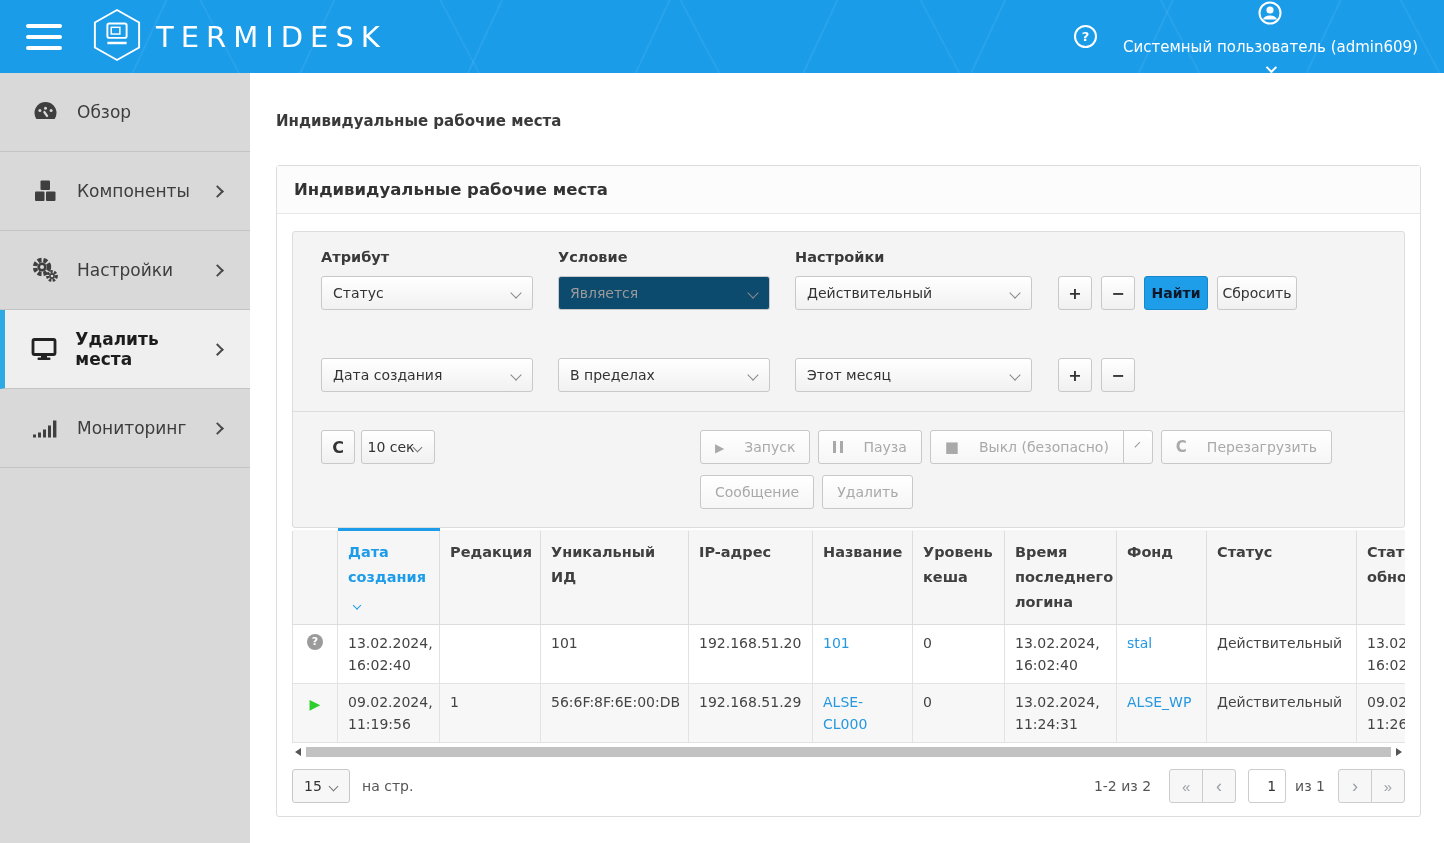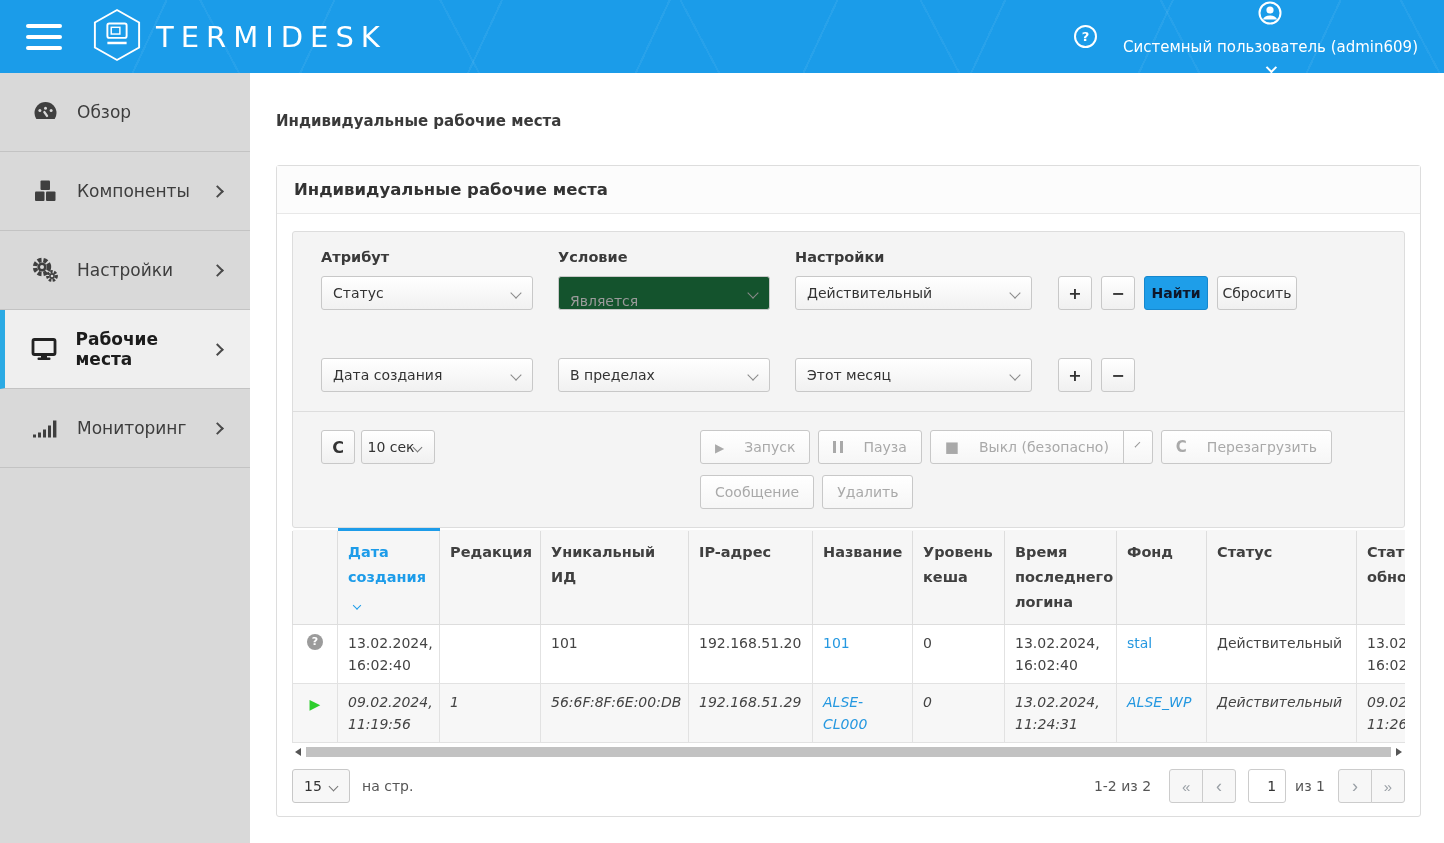--- a/index.html
+++ b/index.html
@@ -46,21 +46,21 @@
   
   .panel { background:#f4f4f4; border:1px solid #ddd; border-radius:3px; }
   .panel-filters { padding:17px 28px 19px 28px; }
   .frow { display:flex; align-items:flex-end; }
   .frow + .frow { margin-top:48px; }
   .fgroup { margin-right:25px; }
   .fgroup .flabel { display:block; font-size:14.5px; font-weight:600; color:#3a3a3a; margin-bottom:11px; }
   .w212 { width:212px; } .w237 { width:237px; }
   .select { position:relative; height:34px; border:1px solid #c8c8c8; border-radius:3px; background:linear-gradient(#fff,#f1f1f1); display:flex; align-items:center; padding:0 28px 0 11px; font-size:14px; color:#333; cursor:pointer; }
   .select::after { content:""; position:absolute; right:12px; top:12px; width:7px; height:7px; border-right:1.6px solid #8a8a8a; border-bottom:1.6px solid #8a8a8a; transform:rotate(45deg); }
-  .select.disabled { color:#9a9a9a; background:#14532d;align-items:flex-end; }
+  .select.disabled { color:#9a9a9a; background:#0c4a6e; }
   .btn { height:34px; border:1px solid #c8c8c8; border-radius:3px; background:linear-gradient(#fff,#f0f0f0); font-size:14px; color:#333; display:inline-flex; align-items:center; justify-content:center; cursor:pointer; font-family:inherit; }
   .btn.sq { width:34px; font-weight:bold; font-size:16px; }
   .btn-group-inline { display:flex; gap:9px; align-items:flex-end; margin-left:1px; }
   .btn.primary { background:#1e9ee9; border-color:#1687cd; color:#0f172a; width:64px; font-weight:600; }
   .btn.reset { width:80px; }
 
   .panel-divider { border-top:1px solid #ddd; }
   .panel-toolbar { padding:18px 28px 18px 28px; display:flex; }
   .tb-left { display:flex; gap:6px; }
   .tb-btn-interval { width:74px; position:relative; padding-right:14px; }
@@ -79,21 +79,21 @@
 
   
   .table-wrap { width:1113px; overflow:hidden; }
   table { border-collapse:collapse; table-layout:fixed; width:1184px; font-size:14px; }
   col.c0{width:45px} col.c1{width:102px} col.c2{width:101px} col.c3{width:148px} col.c4{width:124px}
   col.c5{width:100px} col.c6{width:92px} col.c7{width:112px} col.c8{width:90px} col.c9{width:150px} col.c10{width:120px}
   thead th { background:#f6f6f6; border:1px solid #ddd; border-top:3px solid transparent; text-align:left; vertical-align:top; font-weight:600; color:#404040; font-size:14.5px; padding:9px 10px; line-height:25px; cursor:pointer; }
   thead th.sorted { border-top:3px solid #1d9ce9; color:#1d9ce9; }
   .sort-caret { display:inline-block; width:6px; height:6px; border-right:1.6px solid #1d9ce9; border-bottom:1.6px solid #1d9ce9; transform:rotate(45deg) translate(1px,1px); margin-left:6px; }
   tbody td { border:1px solid #e2e2e2; border-top:1px solid #ddd; vertical-align:top; padding:7px 10px; line-height:22px; color:#444; background:#fff; }
-  tbody tr.striped td { background:#f7f7f7;font-style:italic; }
+  tbody tr.striped td { background:#f7f7f7; }
   tbody td a { color:#2598e0; text-decoration:none; cursor:pointer; }
   td.icon-cell { text-align:center; padding-top:9px; }
   .q-icon { display:inline-block; width:16px; height:16px; border-radius:50%; background:#9b9b9b; position:relative; }
   .q-icon::before { content:"?"; position:absolute; left:0; top:0; width:16px; height:16px; color:#fff; font-size:11px; font-weight:bold; line-height:16px; text-align:center; }
   .play-icon::before { content:"▶"; color:#2dce2d; font-size:14px; }
 
   
   .hscroll { width:1113px; height:17px; display:flex; align-items:center; padding:0 3px; }
   .sb-arrow { width:0; height:0; cursor:pointer; }
   .sb-left { border-top:4.5px solid transparent; border-bottom:4.5px solid transparent; border-right:6px solid #555; margin-right:5px; }
@@ -193,21 +193,21 @@
       <span class="chev"></span>
     </div>
     <div class="side-item active">
       <span class="sicon">
         <svg width="28" height="26" viewBox="0 0 26 26">
           <rect x="2" y="3.5" width="22" height="15" rx="1.5" fill="none" stroke="#222" stroke-width="2.8"></rect>
           <rect x="10" y="18.8" width="6" height="3.4" fill="#222"></rect>
           <rect x="6.5" y="21.6" width="13" height="2.4" rx="1" fill="#222"></rect>
         </svg>
       </span>
-      <span class="slabel">Рабочие места</span>
+      <span class="slabel">Удалить места</span>
       <span class="chev"></span>
     </div>
     <div class="side-item">
       <span class="sicon">
         <svg width="26" height="26" viewBox="0 0 26 26" fill="#3f3f3f">
           <rect x="1" y="19.5" width="3" height="3"></rect>
           <rect x="6" y="17.5" width="3" height="5"></rect>
           <rect x="11" y="14.5" width="3" height="8"></rect>
           <rect x="16" y="10.5" width="3" height="12"></rect>
           <rect x="21" y="5.5" width="3.4" height="17"></rect>

